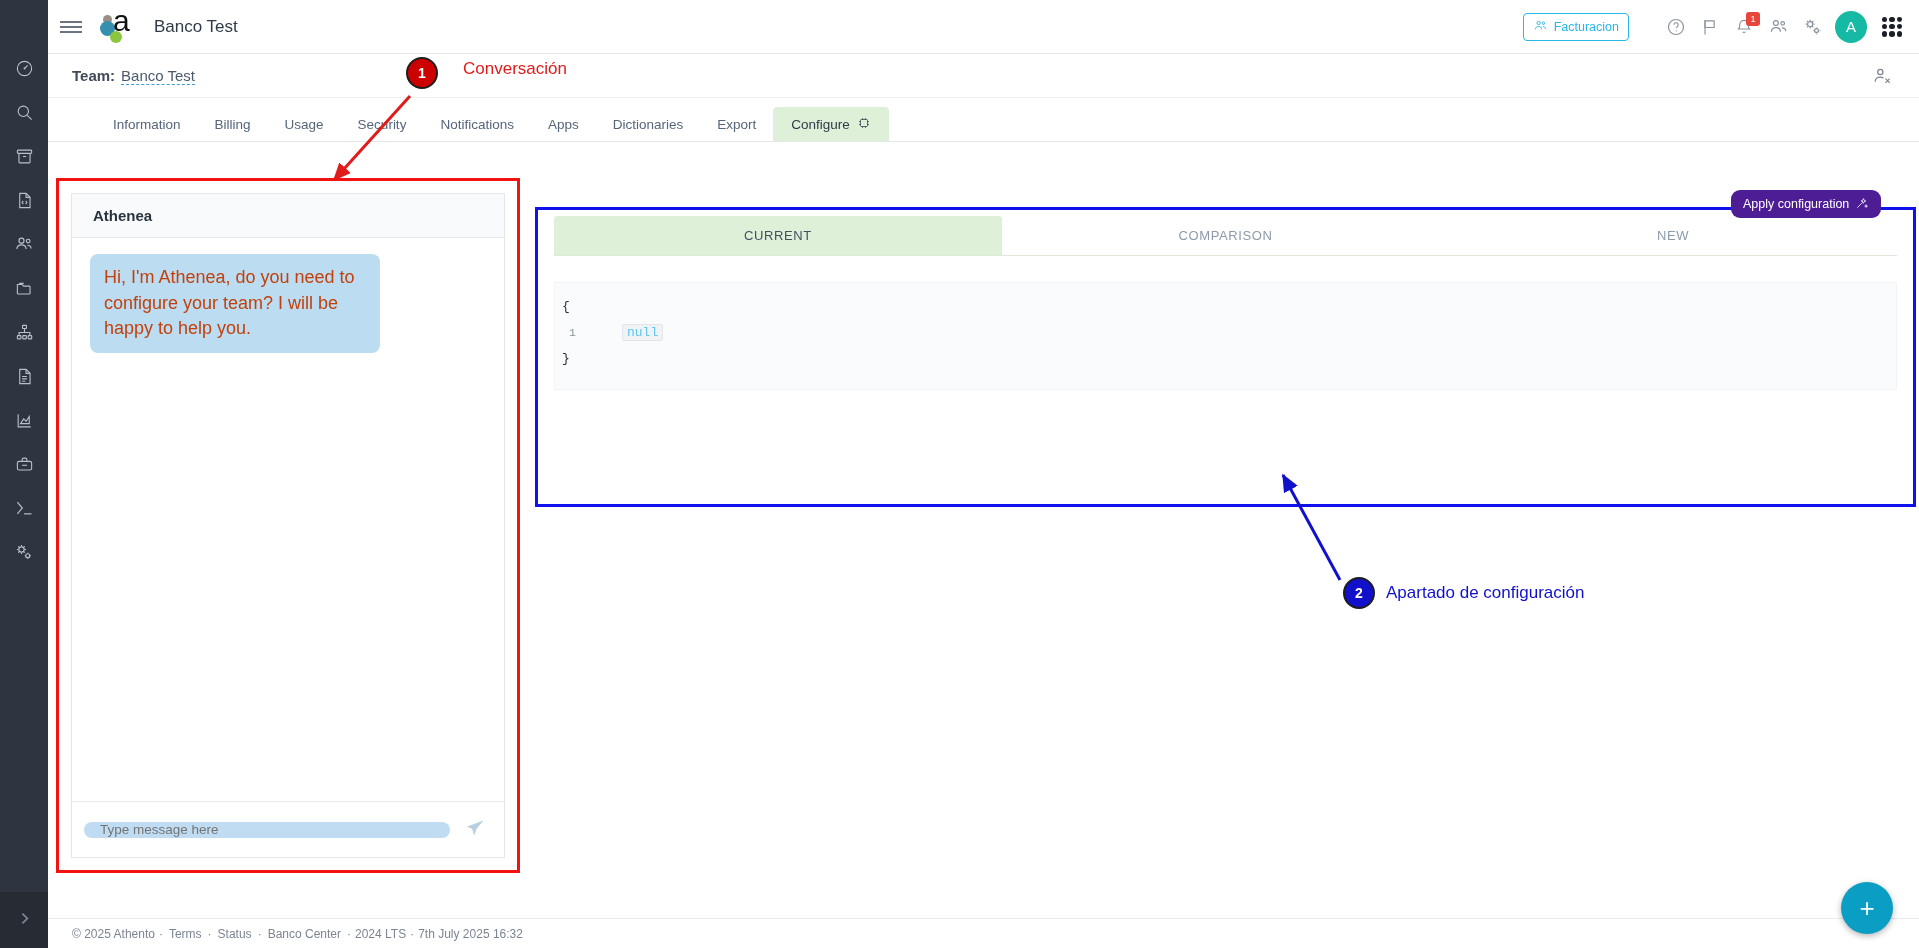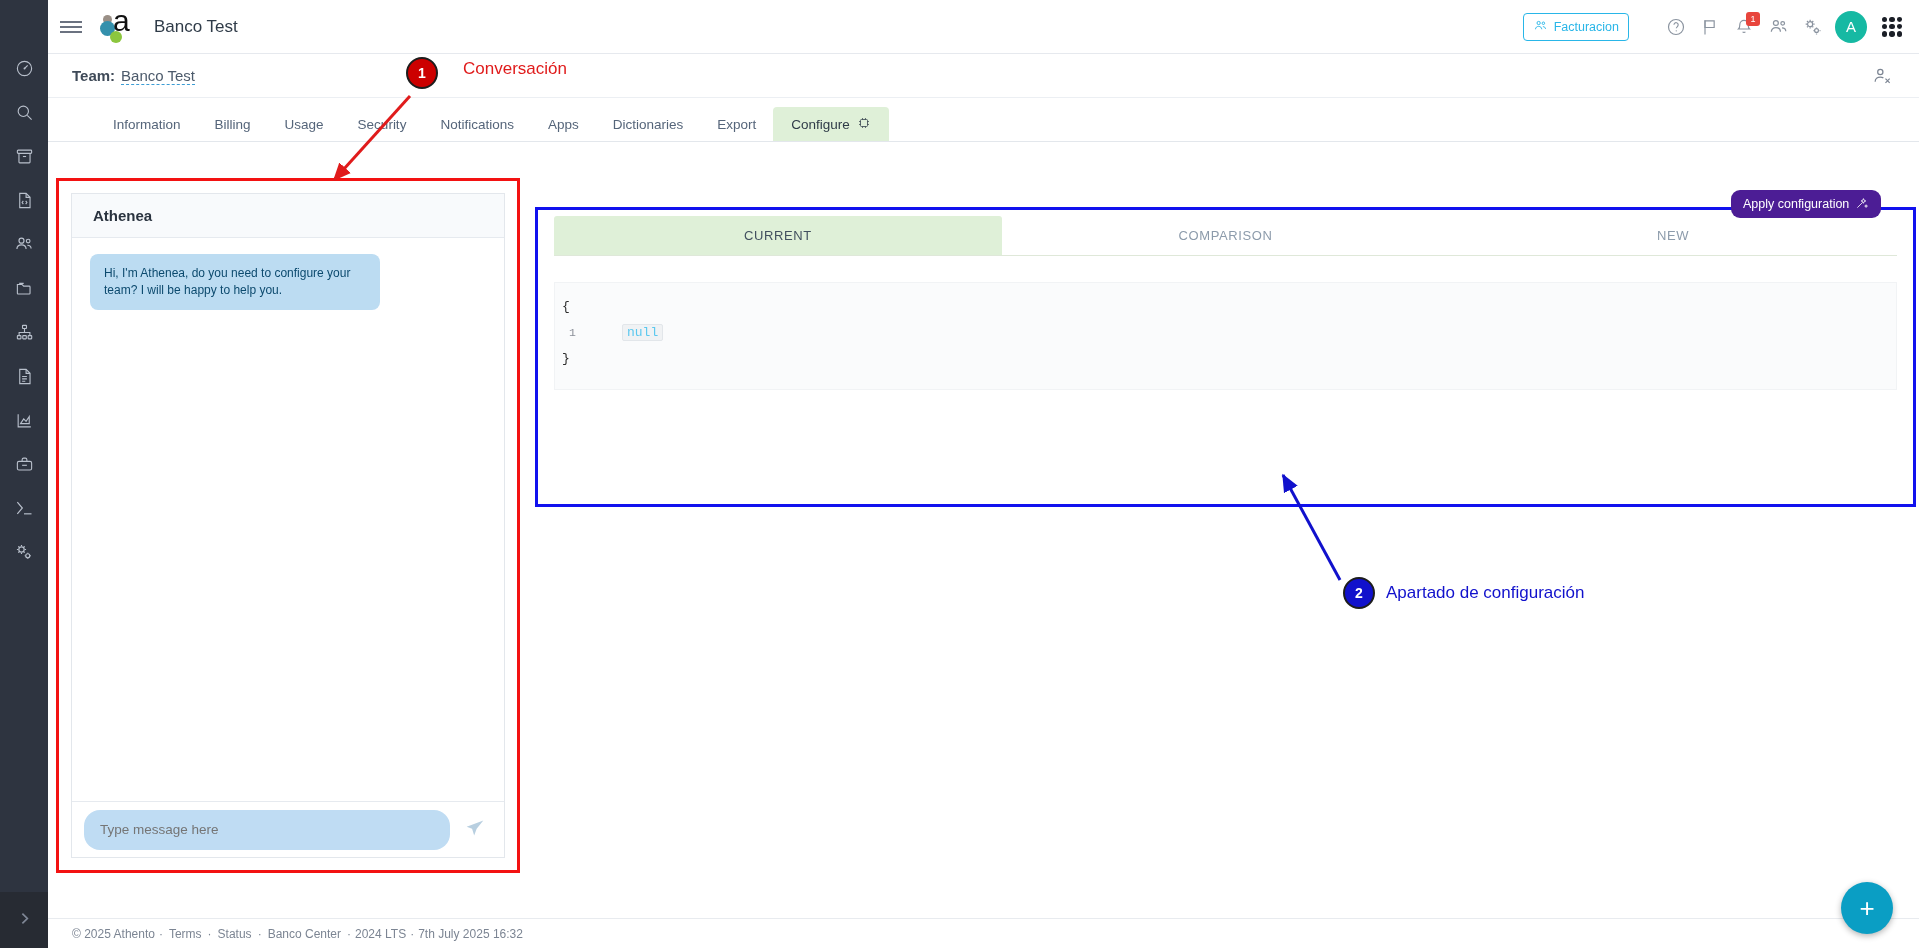--- a/index.html
+++ b/index.html
@@ -120,29 +120,29 @@
     position:absolute; left:12px; top:12px; right:12px; bottom:12px;
     border:1px solid #e3e7ec; background:#fff; display:flex; flex-direction:column;
   }
   #chat-header {
     height:44px; background:#f8fafc; border-bottom:1px solid #e6eaef;
     display:flex; align-items:center; padding-left:21px;
     font-size:15px; font-weight:bold; color:#2a333f;
   }
   #chat-body { flex:1 1 auto; padding:16px 18px; overflow:hidden; }
   .bubble {
-    background:#bcdcf2; color:#0c4a6e; font-size:12px; line-height:1.42;
+    background:#bcdcf2; color:#c2410c; font-size:18px; line-height:1.42;
     border-radius:8px; padding:11px 14px; max-width:290px;
   }
   #chat-footer {
     height:56px; border-top:1px solid #e6eaef; display:flex; align-items:center;
     padding:0 12px; gap:8px;
   }
   #msg-input {
-    flex:1 1 auto; height:40px; border:0; outline:0; border-radius:16px;
+    flex:1 1 auto; height:16px; border:0; outline:0; border-radius:16px;
     background:#bfdcf3; padding:0 16px; font-size:13.5px; color:#6d7f8f;
     font-family:"Liberation Sans", sans-serif;
   }
   #send-btn { width:34px; height:34px; display:flex; align-items:center; justify-content:center; cursor:pointer; }
   #send-btn svg { fill:#b8cfe0; }
 
   
   #apply-btn {
     position:absolute; left:1731px; top:190px; height:28px;
     background:#4c1d95; color:#fff; font-size:12.5px; border:0; border-radius:9px;

